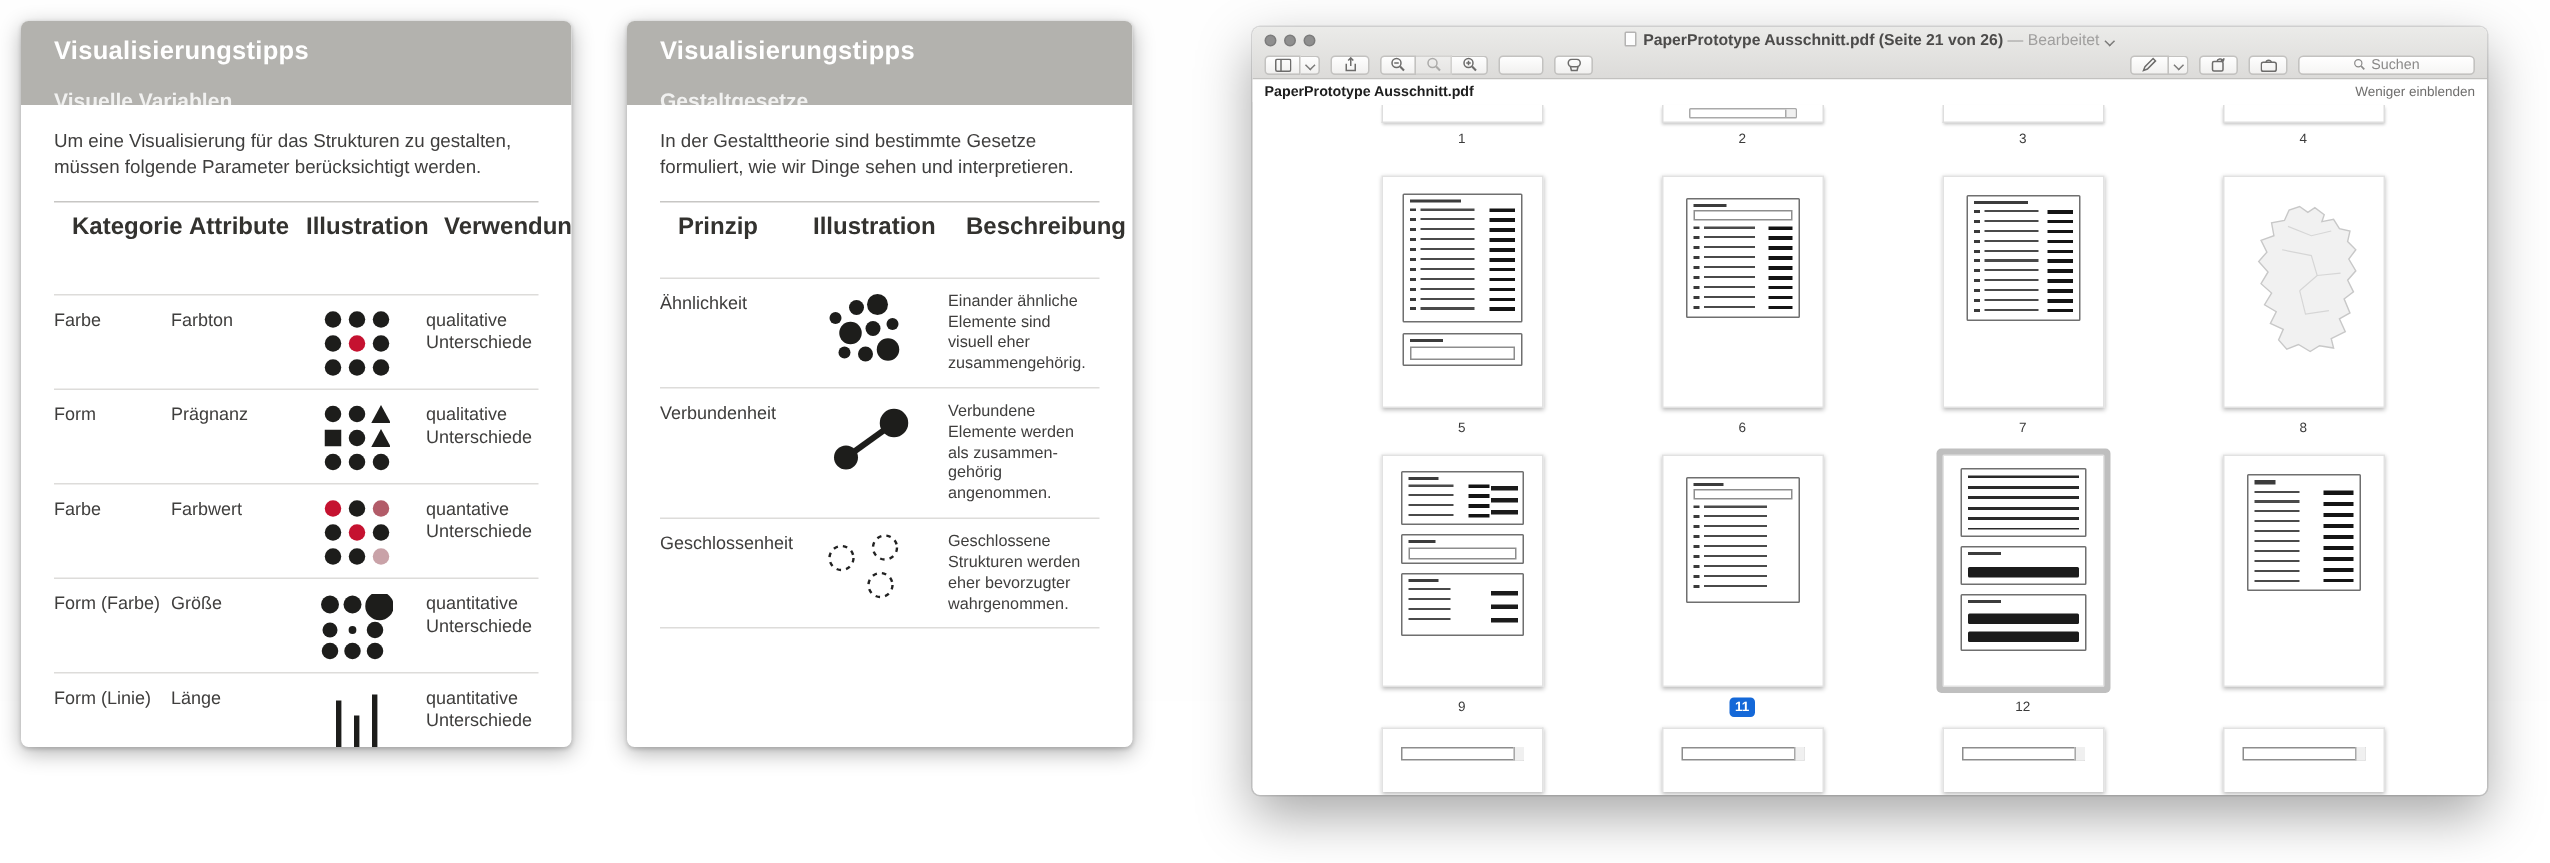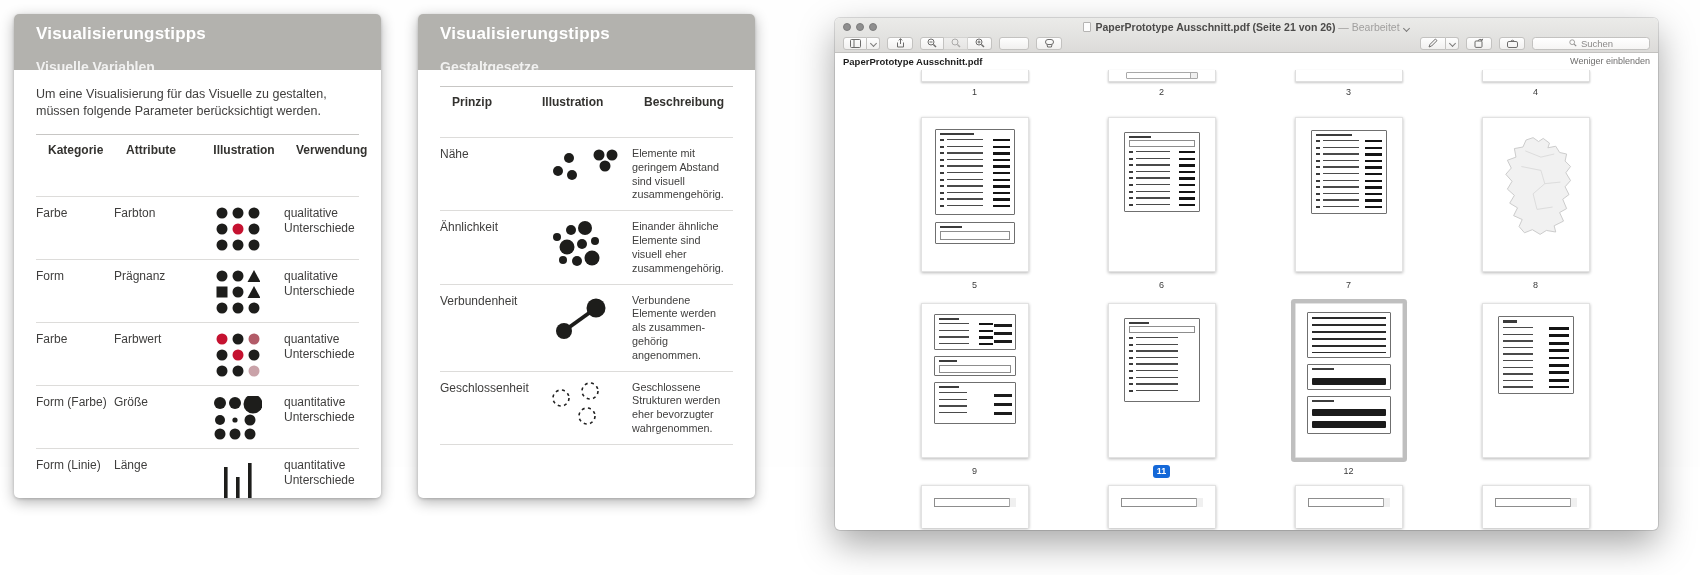--- a/index.html
+++ b/index.html
@@ -13,21 +13,21 @@
   .card-mid  { left:418px; width:337px; height:484px; }
   .card-hd { height:56px; background:#b3b2ae; padding:10px 22px 0 22px; }
   .card-hd h1 { font-size:17px; font-weight:bold; color:#ffffff; letter-spacing:.2px; }
   .card-hd .sub { font-size:14px; color:rgba(255,255,255,.82); margin-top:15px; font-weight:bold; }
   .card-body { padding:16px 22px 0 22px; }
   .intro { font-size:12.5px; color:#3f3e3d; line-height:1.35; margin-bottom:14px; }
   .trow { display:grid; align-items:start; border-top:1px solid #dddcda; padding:9px 0 8px 0; }
   .trow.head { border-top:1px solid #c7c6c4; padding:8px 0 7px 0; }
   .vv .trow { grid-template-columns:78px 78px 92px 1fr; min-height:62px; }
   .gg .trow { grid-template-columns:90px 102px 1fr;  min-height:51px; }
-  .th { font-size:12px; font-weight:bold; color:#33322f;padding-left:12px; }
+  .th { font-size:16px; font-weight:bold; color:#33322f;padding-left:12px; }
   .td { font-size:12px; color:#3f3e3d; line-height:1.3; padding-right:6px; }
   .td.desc { font-size:10.8px; line-height:1.28; }
   .illo { display:flex; justify-content:center; align-items:flex-start; padding-top:1px; }
 
   
   .window { position:absolute; left:835px; top:18px; width:823px; height:512px; background:#ffffff;
             border-radius:5px; box-shadow:0 14px 36px rgba(0,0,0,.35), 0 0 0 1px rgba(0,0,0,.12); overflow:hidden; }
   .chrome { background:linear-gradient(#ebebe9,#dcdbd9); border-bottom:1px solid #c2c1bf; }
   .titlebar { position:relative; height:18px; display:flex; align-items:center; padding:0 8px; }
   .lights { display:flex; gap:5px; }
@@ -86,21 +86,21 @@
 <body>
 
 <div class="canvas">
 
   <section class="card card-left">
     <div class="card-hd">
       <h1>Visualisierungstipps</h1>
       <div class="sub">Visuelle Variablen</div>
     </div>
     <div class="card-body vv">
-      <p class="intro">Um eine Visualisierung für das Visuelle zu gestalten, müssen folgende Parameter berücksichtigt werden.</p>
+      <p class="intro">Um eine Visualisierung für das Strukturen zu gestalten, müssen folgende Parameter berücksichtigt werden.</p>
       <div class="trow head">
         <div class="th">Kategorie</div>
         <div class="th">Attribute</div>
         <div class="th" style="text-align:center">Illustration</div>
         <div class="th">Verwendung</div>
       </div>
 
       <div class="trow">
         <div class="td">Farbe</div>
         <div class="td">Farbton</div>
@@ -191,40 +191,27 @@
       </div>
     </div>
   </section>
 
   <section class="card card-mid">
     <div class="card-hd">
       <h1>Visualisierungstipps</h1>
       <div class="sub">Gestaltgesetze</div>
     </div>
     <div class="card-body gg">
+      <p class="intro">In der Gestalttheorie sind bestimmte Gesetze formuliert, wie wir Dinge sehen und interpretieren.</p>
       <div class="trow head">
         <div class="th">Prinzip</div>
         <div class="th">Illustration</div>
         <div class="th">Beschreibung</div>
       </div>
 
-      <div class="trow">
-        <div class="td">Nähe</div>
-        <div class="illo">
-          <svg width="80" height="40" viewBox="0 0 80 40">
-            <circle cx="28" cy="10" r="5" fill="#1d1d1b"></circle>
-              <circle cx="17" cy="23" r="5" fill="#1d1d1b"></circle>
-              <circle cx="31" cy="27" r="5" fill="#1d1d1b"></circle>
-            <circle cx="58" cy="7" r="5.5" fill="#1d1d1b"></circle>
-              <circle cx="71" cy="7" r="5.5" fill="#1d1d1b"></circle>
-              <circle cx="64" cy="18" r="5.5" fill="#1d1d1b"></circle>
-          </svg>
-        </div>
-        <div class="td desc">Elemente mit geringem Abstand sind visuell zusammengehörig.</div>
-      </div>
 
       <div class="trow">
         <div class="td">Ähnlichkeit</div>
         <div class="illo">
           <svg width="80" height="48" viewBox="0 0 80 48">
             <circle cx="16" cy="16" r="4" fill="#1d1d1b"></circle>
               <circle cx="30" cy="9" r="5" fill="#1d1d1b"></circle>
               <circle cx="44" cy="7" r="7" fill="#1d1d1b"></circle>
             <circle cx="26" cy="26" r="7.5" fill="#1d1d1b"></circle>
               <circle cx="41" cy="23" r="5" fill="#1d1d1b"></circle>

